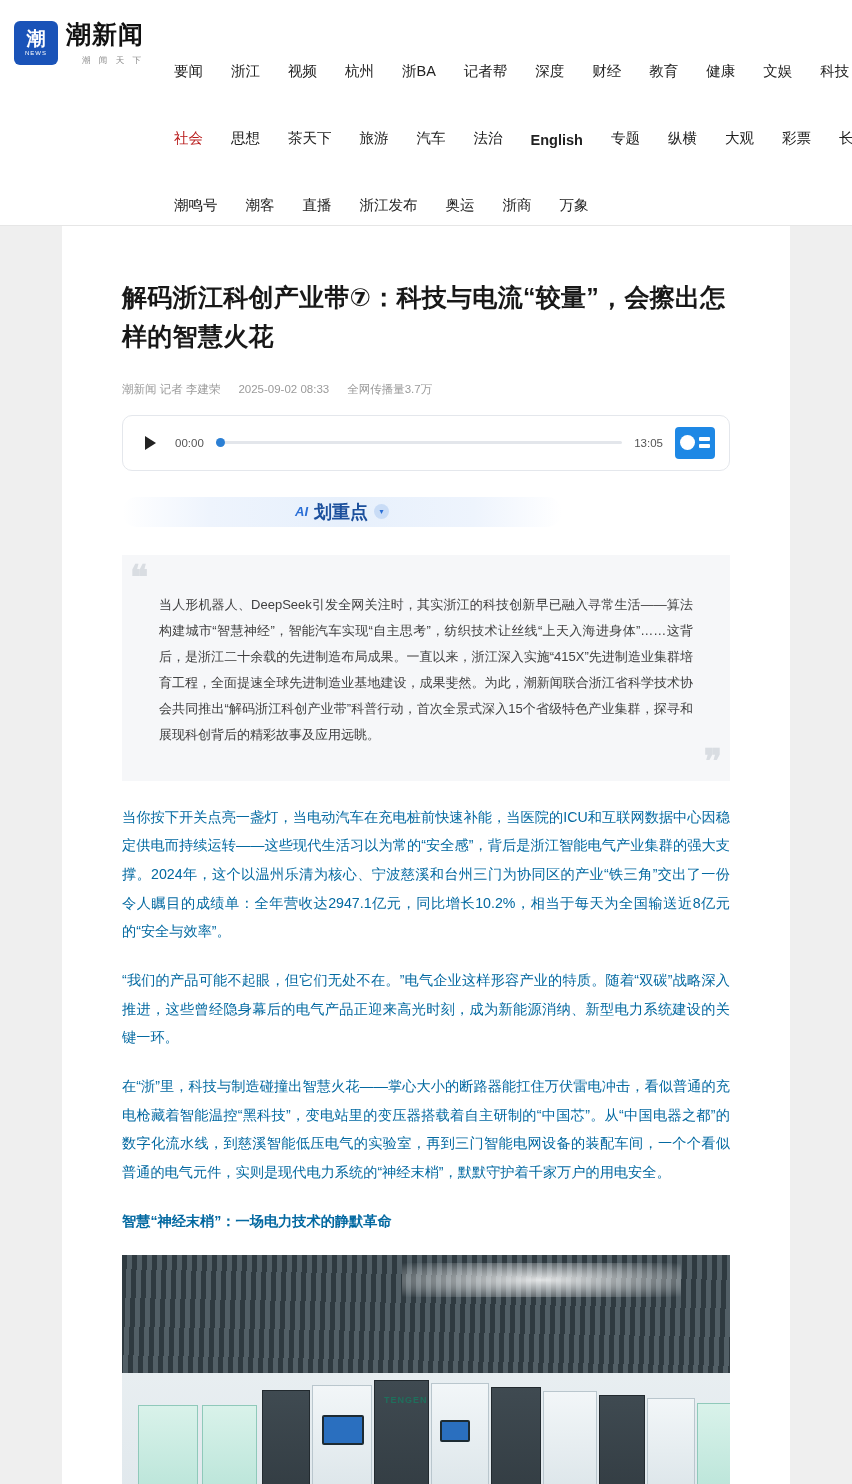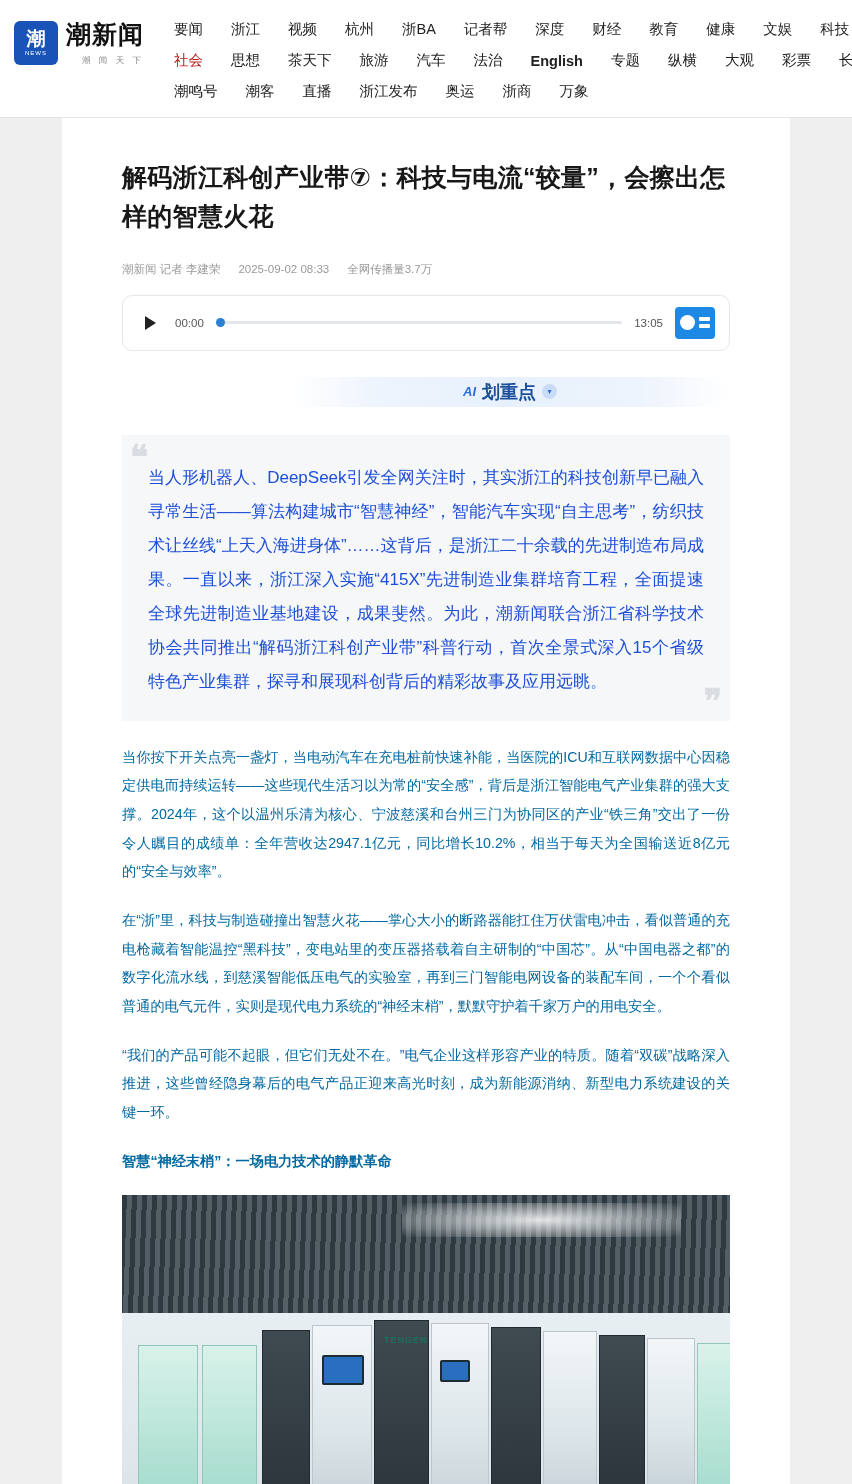--- a/index.html
+++ b/index.html
@@ -50,23 +50,24 @@
   }
 
   .nav-cols {
     flex: 1 1 auto;
     padding-top: 6px;
     overflow: hidden;
   }
   .nav-row {
     display: flex;
     flex-wrap: nowrap;
-    align-items: center;
+    align-items: flex-end;
     height: 31px;
     white-space: nowrap;
+    margin-top: 36px;
   }
   .nav-item {
     font-size: 14.5px;
     color: #222;
     padding: 0 14px;
     cursor: pointer;
     flex: 0 0 auto;
   }
   .nav-item.accent { color: #b91c1c; }
   .nav-item.bold-en { font-weight: bold; }
@@ -79,21 +80,21 @@
     margin: 0 auto;
     padding: 40px 60px 0 60px;
     min-height: 1300px;
   }
 
   h1.article-title {
     font-size: 25px;
     line-height: 1.55;
     color: #181818;
     font-weight: bold;
-    margin: 0 0 26px 0;
+    margin: 12px 0 26px 0;
     letter-spacing: 0.3px;
   }
 
   .byline {
     display: flex;
     align-items: center;
     gap: 18px;
     font-size: 11.5px;
     color: #9a9a9a;
     margin-bottom: 18px;
@@ -151,21 +152,21 @@
   .radio-icon:after {
     content: "";
     position: absolute; right: 5px; top: 10px;
     width: 11px; height: 4px; background: #fff; border-radius: 1px;
     box-shadow: 0 7px 0 0 #fff;
   }
 
   
   .ai-bar {
     display: flex;
-    justify-content: flex-end;
+    justify-content: flex-start;
     margin: 10px 0 28px 0;
   }
   .ai-pill {
     background: linear-gradient(90deg, #ffffff 0%, #eef4fd 20%, #e7f0fc 50%, #eef4fd 80%, #ffffff 100%);
     border-radius: 16px;
     height: 30px;
     width: 440px;
     display: flex;
     align-items: center;
     justify-content: center;
@@ -184,24 +185,24 @@
   }
 
   
   .quote-block {
     position: relative;
     background: #f6f7f9;
     padding: 26px 26px 22px 26px;
     margin-bottom: 22px;
   }
   .quote-block p {
-    margin: 0;
-    font-size: 17px;
+    margin: 11px;
+    font-size: 13px;
     line-height: 2.0;
-    color: #1d4ed8;
+    color: #404040;
     text-align: justify;
   }
   .qmark {
     position: absolute;
     font-size: 34px;
     color: #d9dde2;
     font-weight: bold;
     font-family: "Liberation Serif", serif;
     line-height: 1;
   }
@@ -356,22 +357,22 @@
       </div>
     </div>
 
     <div class="quote-block">
       <span class="qmark tl">❝</span>
       <p>当人形机器人、DeepSeek引发全网关注时，其实浙江的科技创新早已融入寻常生活——算法构建城市“智慧神经”，智能汽车实现“自主思考”，纺织技术让丝线“上天入海进身体”……这背后，是浙江二十余载的先进制造布局成果。一直以来，浙江深入实施“415X”先进制造业集群培育工程，全面提速全球先进制造业基地建设，成果斐然。为此，潮新闻联合浙江省科学技术协会共同推出“解码浙江科创产业带”科普行动，首次全景式深入15个省级特色产业集群，探寻和展现科创背后的精彩故事及应用远眺。</p>
       <span class="qmark br">❞</span>
     </div>
 
     <p class="para">当你按下开关点亮一盏灯，当电动汽车在充电桩前快速补能，当医院的ICU和互联网数据中心因稳定供电而持续运转——这些现代生活习以为常的“安全感”，背后是浙江智能电气产业集群的强大支撑。2024年，这个以温州乐清为核心、宁波慈溪和台州三门为协同区的产业“铁三角”交出了一份令人瞩目的成绩单：全年营收达2947.1亿元，同比增长10.2%，相当于每天为全国输送近8亿元的“安全与效率”。</p>
+    <p class="para">“我们的产品可能不起眼，但它们无处不在。”电气企业这样形容产业的特质。随着“双碳”战略深入推进，这些曾经隐身幕后的电气产品正迎来高光时刻，成为新能源消纳、新型电力系统建设的关键一环。</p>
     <p class="para">在“浙”里，科技与制造碰撞出智慧火花——掌心大小的断路器能扛住万伏雷电冲击，看似普通的充电枪藏着智能温控“黑科技”，变电站里的变压器搭载着自主研制的“中国芯”。从“中国电器之都”的数字化流水线，到慈溪智能低压电气的实验室，再到三门智能电网设备的装配车间，一个个看似普通的电气元件，实则是现代电力系统的“神经末梢”，默默守护着千家万户的用电安全。</p>
-    <p class="para">“我们的产品可能不起眼，但它们无处不在。”电气企业这样形容产业的特质。随着“双碳”战略深入推进，这些曾经隐身幕后的电气产品正迎来高光时刻，成为新能源消纳、新型电力系统建设的关键一环。</p>
     <p class="para bold">智慧“神经末梢”：一场电力技术的静默革命</p>
 
     <div class="photo">
       <div class="ph-ceiling"></div>
       <div class="ph-ceiling-glow"></div>
       <div class="ph-wall"></div>
 
       <div class="cabinet cab-green" style="left:16px; top:150px; width:60px; height:140px;"></div>
       <div class="cabinet cab-green" style="left:80px; top:150px; width:55px; height:140px;"></div>
       <div class="cabinet cab-dark" style="left:140px; top:135px; width:48px; height:165px;"></div>

